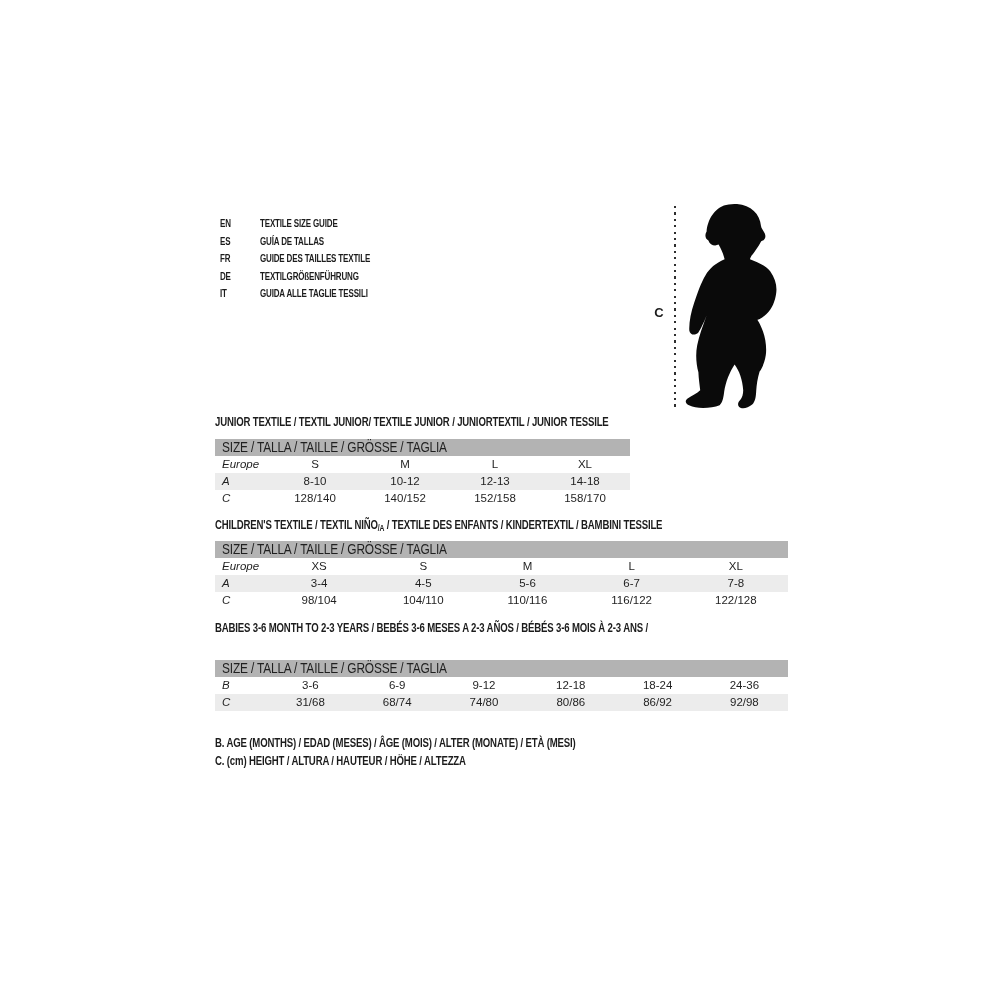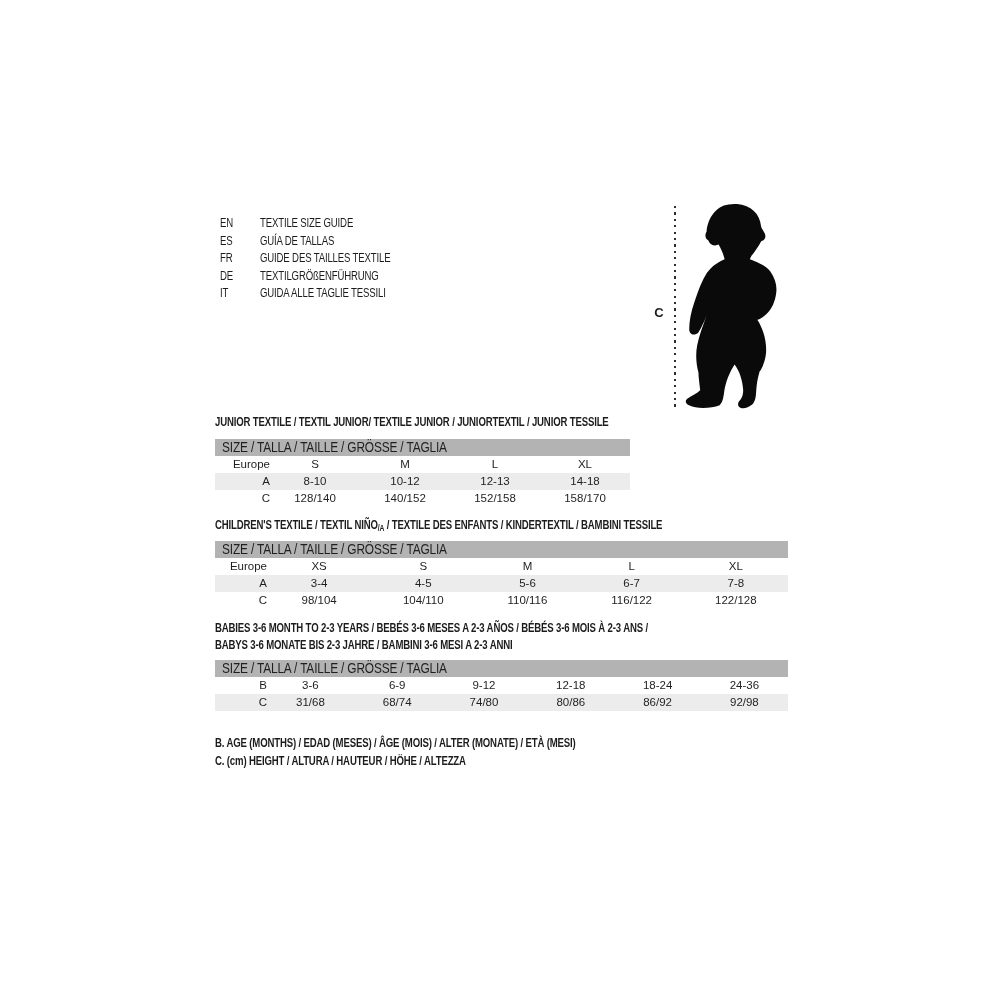--- a/index.html
+++ b/index.html
@@ -10,40 +10,40 @@
     -webkit-font-smoothing:antialiased;
   }
   .abs{position:absolute;}
 
   
   .cond{display:inline-block;transform:scaleX(0.80);transform-origin:0 60%;white-space:nowrap;letter-spacing:-0.2px;}
   .cond85{display:inline-block;transform:scaleX(0.85);transform-origin:0 60%;white-space:nowrap;letter-spacing:-0.2px;}
 
   
   .legend{left:220px;top:215px;}
-  .legend-row{display:flex;height:17.5px;line-height:17.5px;font-size:12px;font-weight:normal;}
+  .legend-row{display:flex;height:17.5px;line-height:17.5px;font-size:10px;font-weight:bold;}
   .legend-code{width:40px;}
 
   
   .measure-line{left:674px;top:206px;width:2px;height:201px;
     background:repeating-linear-gradient(to bottom,#2e2e2e 0px,#2e2e2e 2.2px,transparent 2.2px,transparent 6.4px);}
   .c-label{left:648px;top:305px;width:22px;text-align:center;font-size:13px;font-weight:bold;}
   .silhouette{left:681px;top:202px;}
 
   
   .tbl-title{font-size:12px;font-weight:bold;line-height:17px;}
   .sub{font-size:8.5px;vertical-align:-2px;}
 
   
   .size-table{box-sizing:border-box;}
   .bar{height:17px;line-height:17px;background:#b3b3b3;padding-left:7px;font-size:14px;color:#1f1f1f;}
   .trow{display:flex;height:17px;line-height:17px;font-size:11.5px;color:#1f1f1f;}
   .trow.stripe{background:#ececec;}
   .cell{text-align:center;}
-  .cell.lab{padding-left:7px;box-sizing:border-box;text-align:right;}
+  .cell.lab{padding-left:7px;box-sizing:border-box;text-align:left;font-style:italic;}
   .t1 .cell.lab{width:55px;}
   .t1 .cell.val{width:90px;}
   .t23 .cell.lab{width:52px;}
   .t2 .cell.val{width:104.2px;}
   .t3 .cell.val{width:86.8px;}
 
   
   .footnotes{left:215px;top:734px;font-size:12px;font-weight:bold;line-height:18.2px;}
 </style>
 </head>
@@ -173,21 +173,20 @@
     <div class="cell val">98/104</div>
     <div class="cell val">104/110</div>
     <div class="cell val">110/116</div>
     <div class="cell val">116/122</div>
     <div class="cell val">122/128</div>
   </div>
 </div>
 
 <div class="abs tbl-title" style="left:215px;top:620px;">
   <div><span class="cond">BABIES 3-6 MONTH TO 2-3 YEARS / BEBÉS 3-6 MESES A 2-3 AÑOS / BÉBÉS 3-6 MOIS À 2-3 ANS /</span></div>
-  <div><span class="cond">BABYS 3-6 MONATE BIS 2-3 JAHRE / BAMBINI 3-6 MESI A 2-3 ANNI</span></div>
 </div>
 <div class="abs size-table t23 t3" style="left:215px;top:660px;width:573px;">
   <div class="bar">
     <span class="cond85">SIZE / TALLA / TAILLE / GRÖSSE / TAGLIA</span>
   </div>
   <div class="trow">
     <div class="cell lab">B</div>
     <div class="cell val">3-6</div>
     <div class="cell val">6-9</div>
     <div class="cell val">9-12</div>

